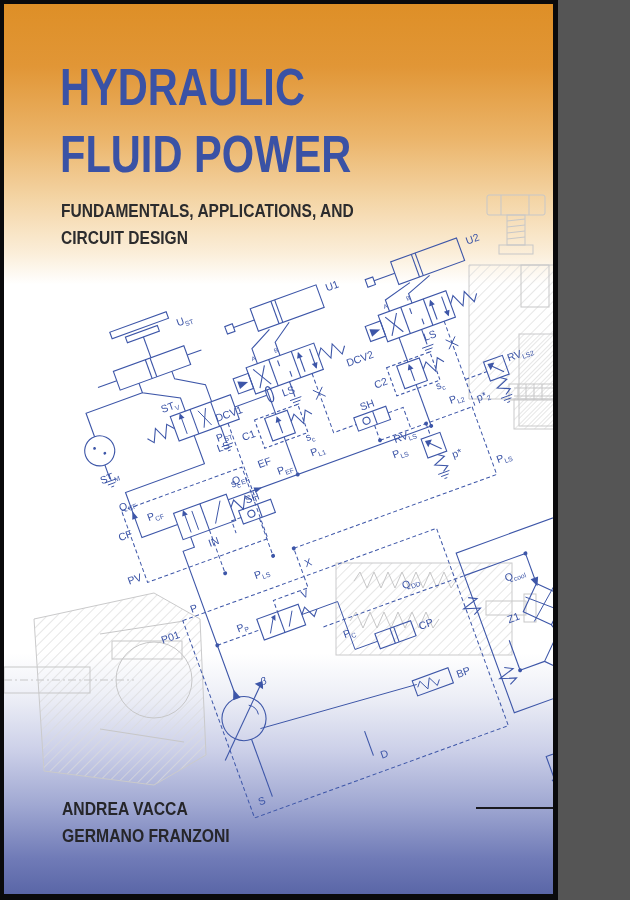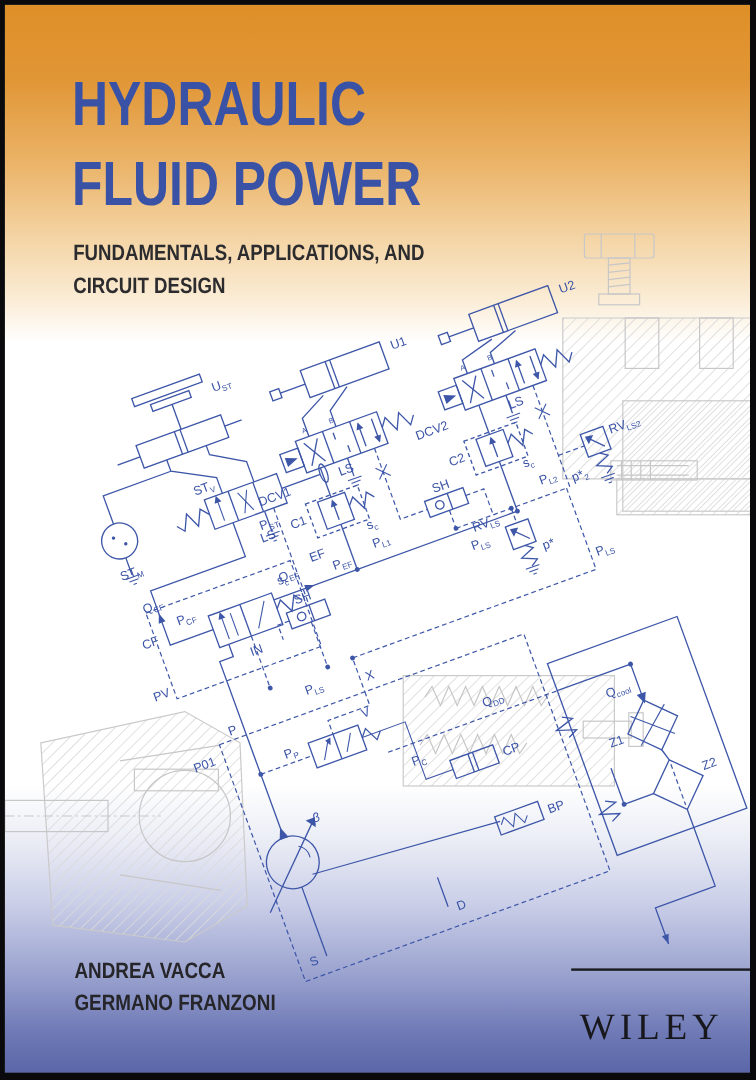--- a/index.html
+++ b/index.html
@@ -1,17 +1,17 @@
 <!DOCTYPE html>
 <html><head>
 <meta charset="utf-8">
 <style>
   html,body{margin:0;padding:0;background:#555;}
   #cover{
-    position:relative; width:630px; height:900px; box-sizing:border-box;
+    position:relative; width:558px; height:900px; box-sizing:border-box;
     border-style:solid; border-color:#0A0A0C; border-width:4px 5px 6px 4px;
     overflow:hidden;
     font-family:"Liberation Sans", sans-serif;
     background:linear-gradient(180deg,
       #DE8F27 0%, #E19636 7%, #EBB469 15%, #F4D5A6 22%, #FBEED9 28%, #FFFFFF 31.5%,
       #FFFFFF 73%, #ECEEF6 78%, #CBCFE8 84%, #A0A8D2 90%, #707BB7 96%, #5A66A7 100%);
   }
   #title{
     position:absolute; top:50px; left:56px; color:#3A52A5;
     font-size:52px; line-height:67px; font-weight:bold; letter-spacing:0;
@@ -368,15 +368,14 @@
         </g>
     </g>
   </svg>
 
   <div id="authors">
     <div>ANDREA VACCA</div>
     <div>GERMANO FRANZONI</div>
   </div>
 
   <div id="wiley-rule"></div>
-  <div id="wiley">WILEY</div>
 
 </div>
 
 </body></html>

